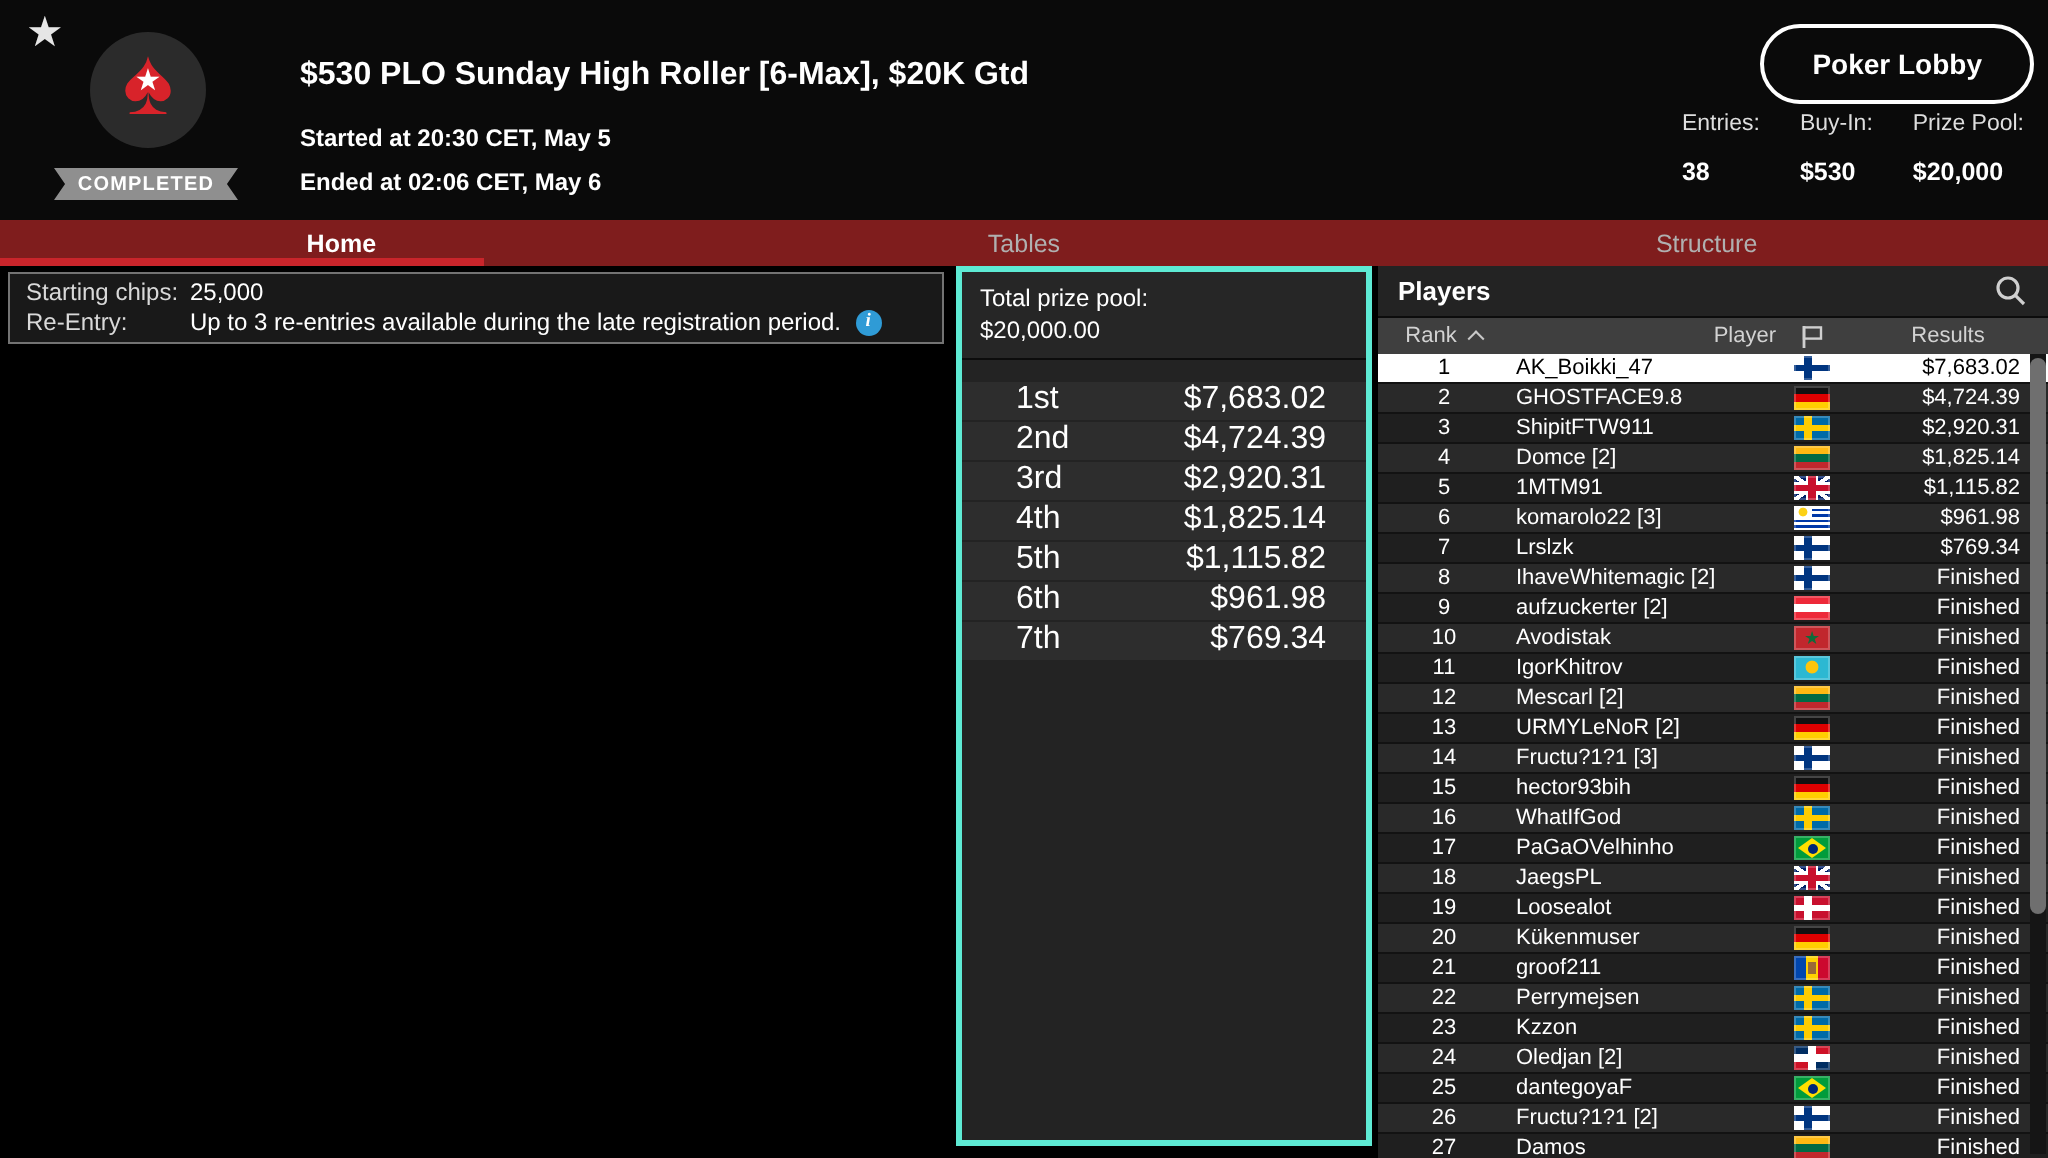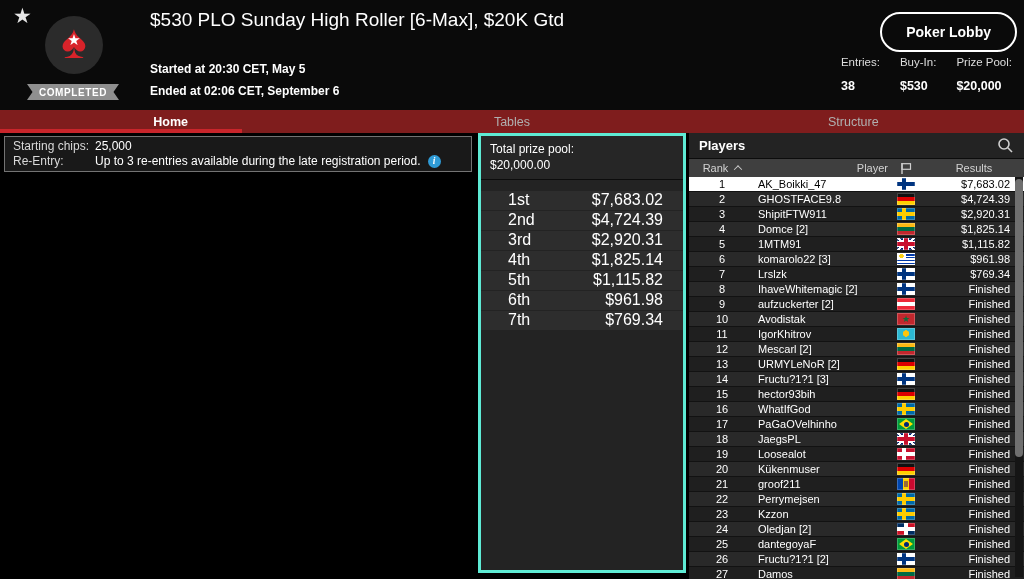--- a/index.html
+++ b/index.html
@@ -10,21 +10,21 @@
   .header{position:absolute;left:0;top:0;width:1024px;height:110px;background:#0a0a0a}
   .fav-star{position:absolute;left:13px;top:4px;font-size:21px;color:#e6e6e6}
   .logo-circle{position:absolute;left:45px;top:16px;width:58px;height:58px;border-radius:50%;
        background:#2b2b2b;display:flex;align-items:center;justify-content:center}
   .spade{font-size:48px;line-height:1;color:#d8232a;position:relative;top:-3px}
   .spade-star{position:absolute;left:50%;top:15px;transform:translateX(-50%);font-size:15px;color:#fff}
   .ribbon{position:absolute;left:27px;top:84px;width:92px;height:16px;background:#8f8f8f;
        clip-path:polygon(0 0,100% 0,94% 50%,100% 100%,0 100%,6% 50%);
        display:flex;align-items:center;justify-content:center;
        font-size:10px;font-weight:bold;color:#fff;letter-spacing:.6px}
-  .t-title{position:absolute;left:150px;top:9px;font-size:19px;font-weight:normal}
+  .t-title{position:absolute;left:150px;top:29px;font-size:16px;font-weight:bold}
   .t-sub1{position:absolute;left:150px;top:62px;font-size:12px;font-weight:bold}
   .t-sub2{position:absolute;left:150px;top:84px;font-size:12px;font-weight:bold}
   .lobby-btn{position:absolute;right:7px;top:12px;height:36px;padding:0 24px;
        border:2px solid #fff;border-radius:20px;background:transparent;color:#fff;
        font-weight:bold;font-size:14px;display:flex;align-items:center;cursor:pointer}
   .stats{position:absolute;right:12px;top:56px;display:flex;gap:20px}
   .stat .lab{font-size:11.5px;color:#dedede;margin-bottom:11px;white-space:nowrap}
   .stat .val{font-size:12.5px;font-weight:bold;color:#fff}
 
   
@@ -135,21 +135,21 @@
   <span class="fav-star">★</span>
 
   <div class="logo-circle">
     <span class="spade">♠</span>
     <span class="spade-star">★</span>
   </div>
   <div class="ribbon">COMPLETED</div>
 
   <div class="t-title">$530 PLO Sunday High Roller [6-Max], $20K Gtd</div>
   <div class="t-sub1">Started at 20:30 CET, May 5</div>
-  <div class="t-sub2">Ended at 02:06 CET, September 6</div>
+  <div class="t-sub2">Ended at 02:06 CET, May 6</div>
 
   <div class="lobby-btn">Poker Lobby</div>
   <div class="stats">
       <div class="stat">
         <div class="lab">Entries:</div>
         <div class="val">38</div>
       </div>
       <div class="stat">
         <div class="lab">Buy-In:</div>
         <div class="val">$530</div>

